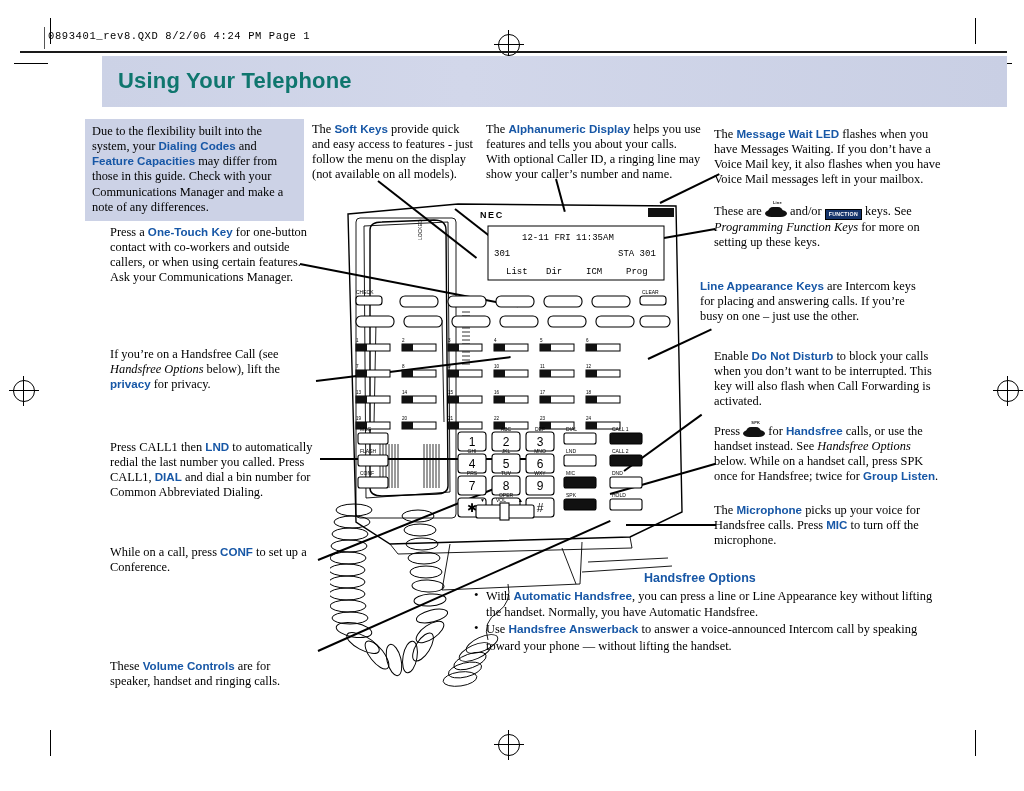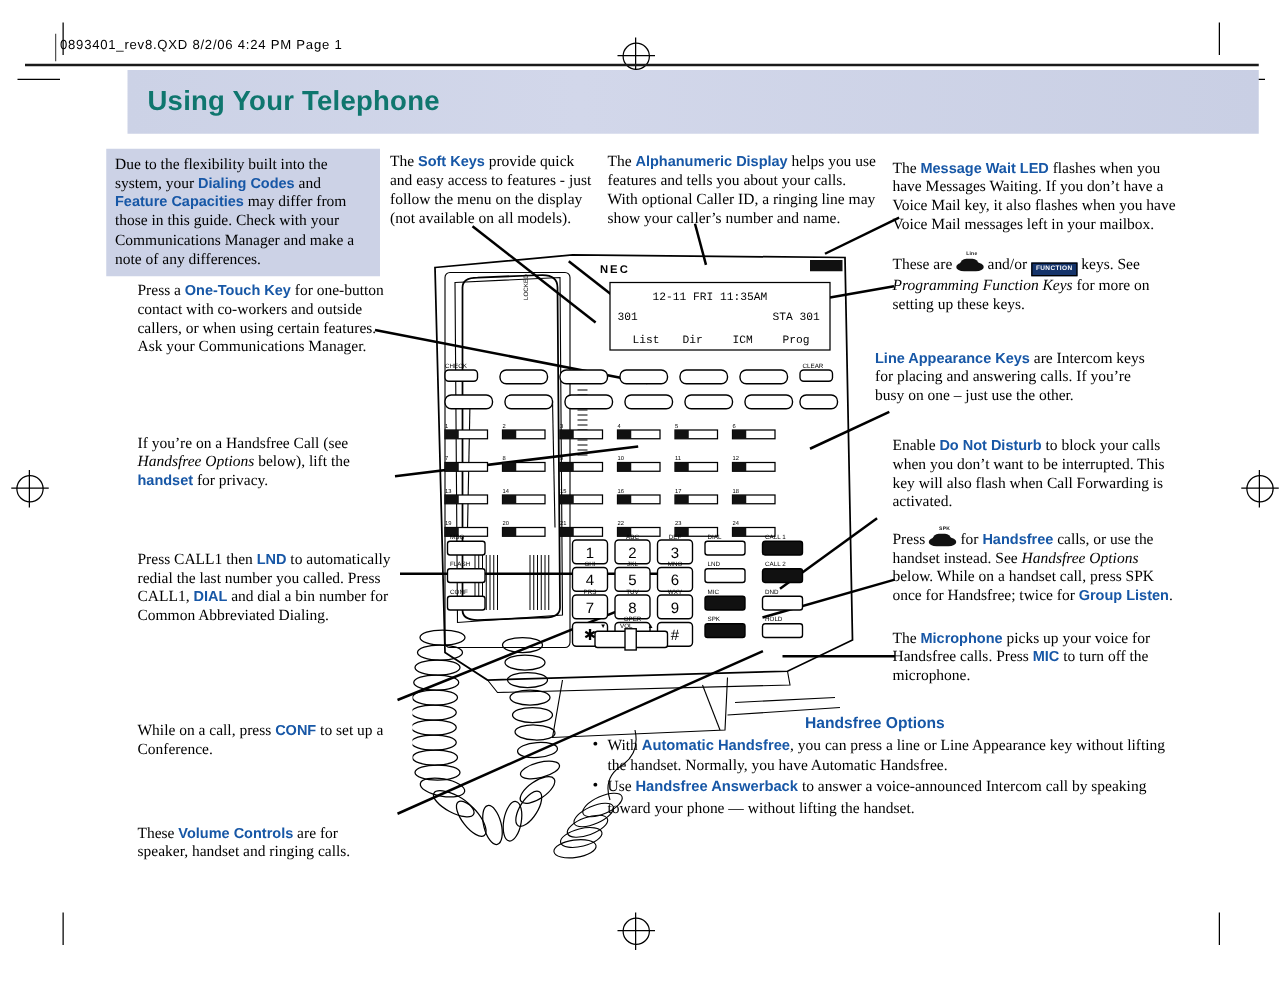--- a/index.html
+++ b/index.html
@@ -9,21 +9,21 @@
   
   .cropmark{position:absolute;background:#000;}
   .reg{position:absolute;width:30px;height:30px;}
   .reg:before,.reg:after{content:"";position:absolute;background:#000;}
   .reg:before{left:14px;top:0;width:1px;height:30px;}
   .reg:after{top:14px;left:0;height:1px;width:30px;}
   .regcircle{position:absolute;left:4px;top:4px;width:20px;height:20px;
              border:1px solid #000;border-radius:50%;}
 
   
-  .filestamp{position:absolute;left:48px;top:30px;font-family:Liberation Sans, sans-serif;
+  .filestamp{position:absolute;left:48px;top:30px;font-family:Liberation Mono, monospace;
              font-size:10.5px;letter-spacing:.6px;white-space:nowrap;}
   .filestamp-rule{position:absolute;left:44px;top:27px;width:1px;height:22px;background:#555;}
 
   .titlebar{position:absolute;left:102px;top:56px;width:905px;height:51px;
             background:linear-gradient(90deg,#ccd2e6 0%,#d2d7ea 40%,#c9cfe4 100%);}
   .titlebar-txt{position:absolute;left:118px;top:68px;font-family:"Liberation Sans",sans-serif;
                 font-weight:bold;font-size:22px;letter-spacing:.2px;color:#0f766e;}
   .hrule{position:absolute;left:20px;top:51px;width:987px;height:2px;background:#1a1a1a;}
 
   
@@ -103,25 +103,25 @@
 <div class="tb" style="left:700px;top:279px;width:230px;"><b>Line Appearance Keys</b> are Intercom keys for placing and answering calls. If you’re busy on one – just use the other.</div>
 
 <div class="tb" style="left:714px;top:349px;width:228px;">Enable <b>Do Not Disturb</b> to block your calls when you don’t want to be interrupted. This key will also flash when Call Forwarding is activated.</div>
 
 <div class="tb" style="left:714px;top:424px;width:230px;">Press <span class="spkglyph"><span class="spklbl">SPK</span></span> for <b>Handsfree</b> calls, or use the handset instead. See <i>Handsfree Options</i> below. While on a handset call, press SPK once for Handsfree; twice for <b>Group Listen</b>.</div>
 
 <div class="tb" style="left:714px;top:503px;width:228px;">The <b>Microphone</b> picks up your voice for Handsfree calls. Press <b>MIC</b> to turn off the microphone.</div>
 
 <div class="tb" style="left:110px;top:225px;width:200px;">Press a <b>One-Touch Key</b> for one-button contact with co-workers and outside callers, or when using certain features. Ask your Communications Manager.</div>
 
-<div class="tb" style="left:110px;top:347px;width:200px;">If you’re on a Handsfree Call (see <i>Handsfree Options</i> below), lift the <b>handset</b> for privacy.</div>
+<div class="tb" style="left:110px;top:347px;width:200px;">If you’re on a Handsfree Call (see <i>Handsfree Options</i> below), lift the <b>privacy</b> for privacy.</div>
 
 <div class="tb" style="left:110px;top:440px;width:205px;">Press CALL1 then <b>LND</b> to automatically redial the last number you called. Press CALL1, <b>DIAL</b> and dial a bin number for Common Abbreviated Dialing.</div>
 
-<div class="tb" style="left:110px;top:545px;width:205px;margin-top:32px;">While on a call, press <b>CONF</b> to set up a Conference.</div>
+<div class="tb" style="left:110px;top:545px;width:205px;">While on a call, press <b>CONF</b> to set up a Conference.</div>
 
 <div class="tb" style="left:110px;top:630px;width:200px;margin-top:29px;">These <b>Volume Controls</b> are for speaker, handset and ringing calls.</div>
 
 <div class="hf-title" style="left:644px;top:571px;">Handsfree Options</div>
 <div class="hf-list" style="left:472px;top:588px;width:470px;">
   <div class="row">With <b>Automatic Handsfree</b>, you can press a line or Line Appearance key without lifting the handset. Normally, you have Automatic Handsfree.</div>
   <div class="row">Use <b>Handsfree Answerback</b> to answer a voice-announced Intercom call by speaking toward your phone — without lifting the handset.</div>
 </div>
 
 <div class="lead" style="left:378px;top:180px;width:125px;transform:rotate(38deg);"></div>

